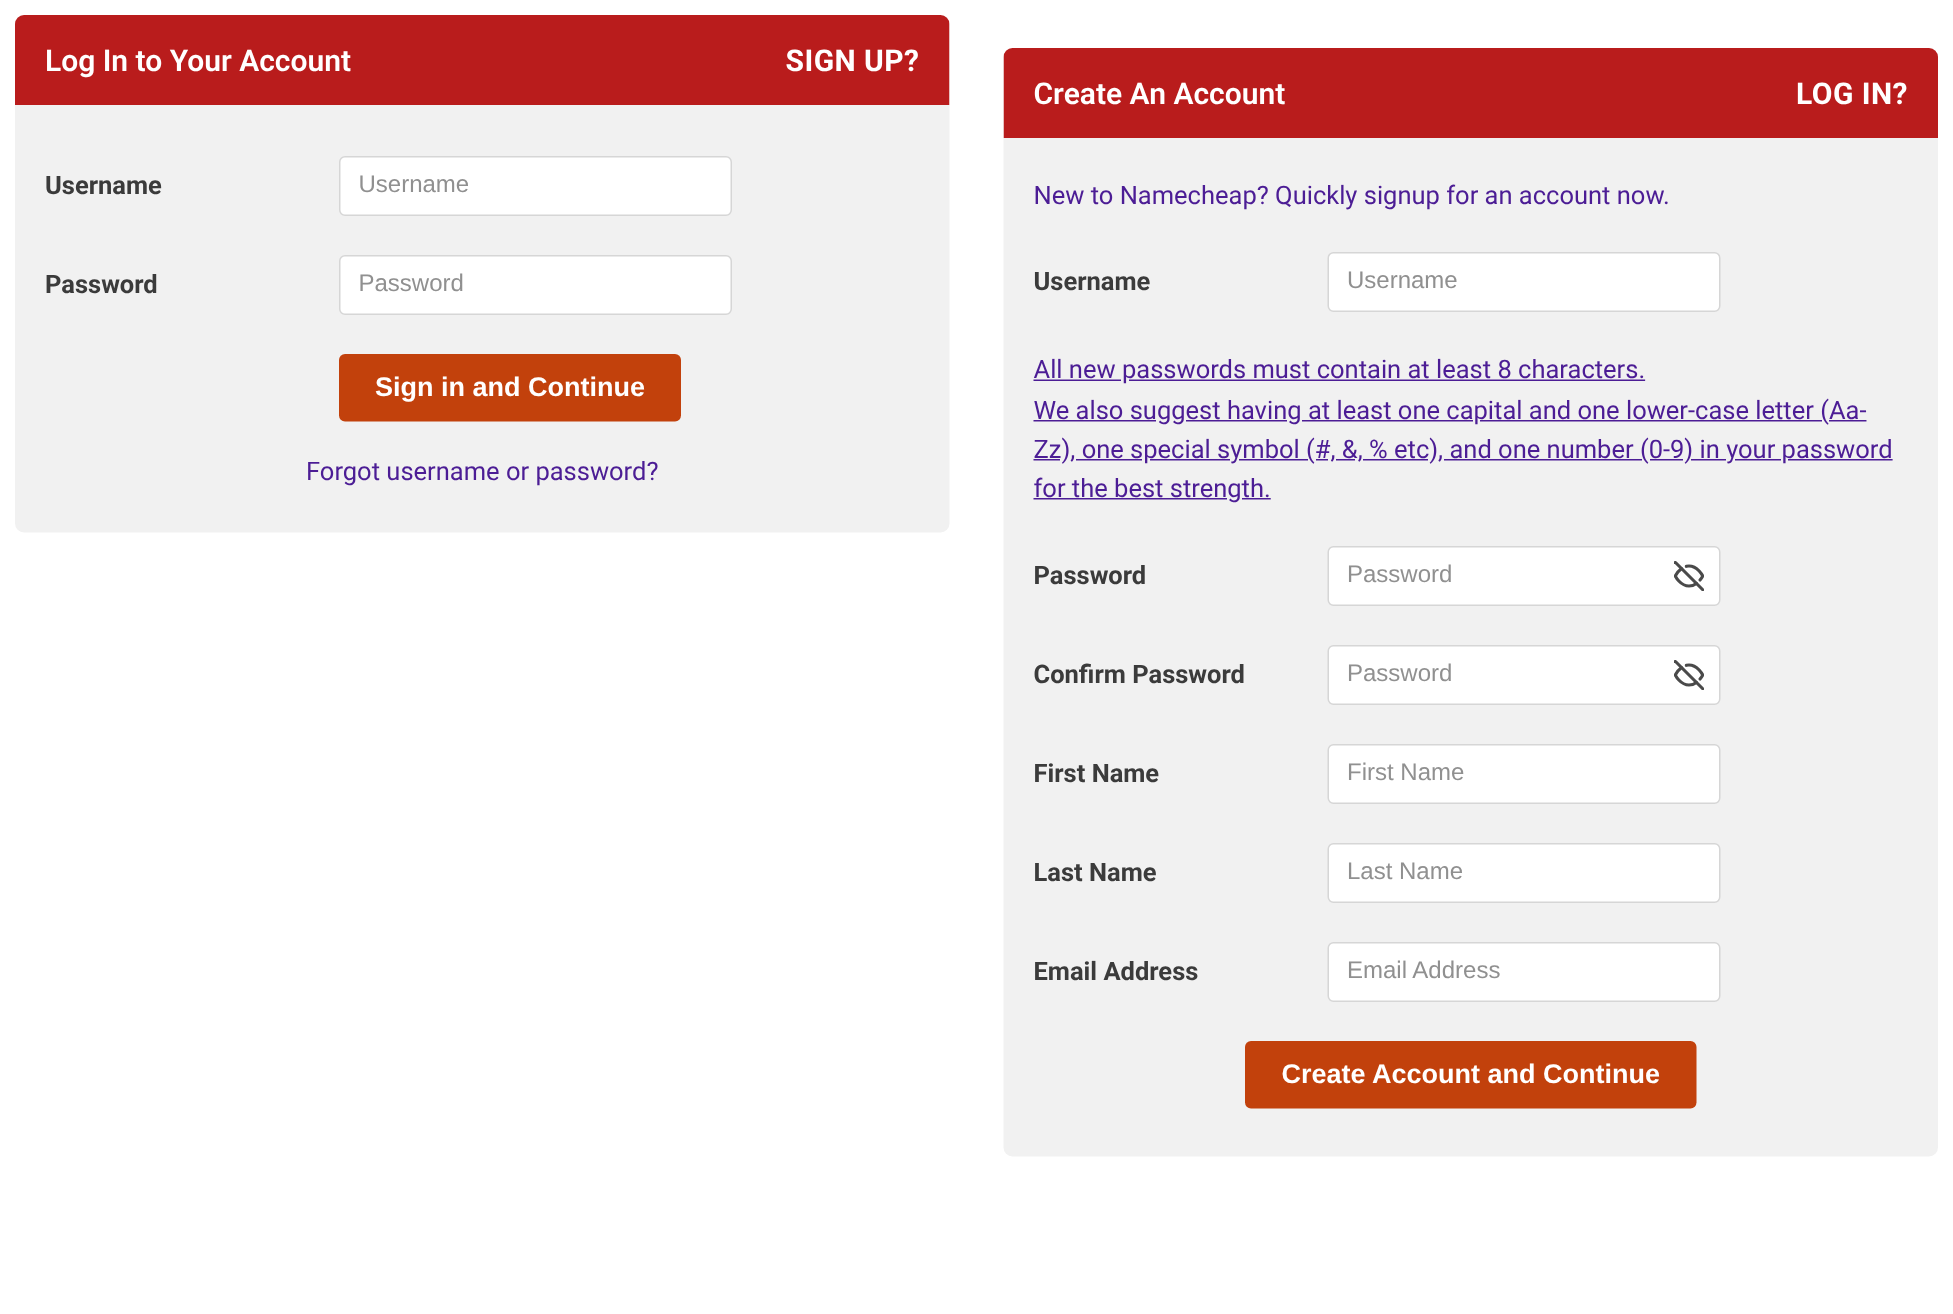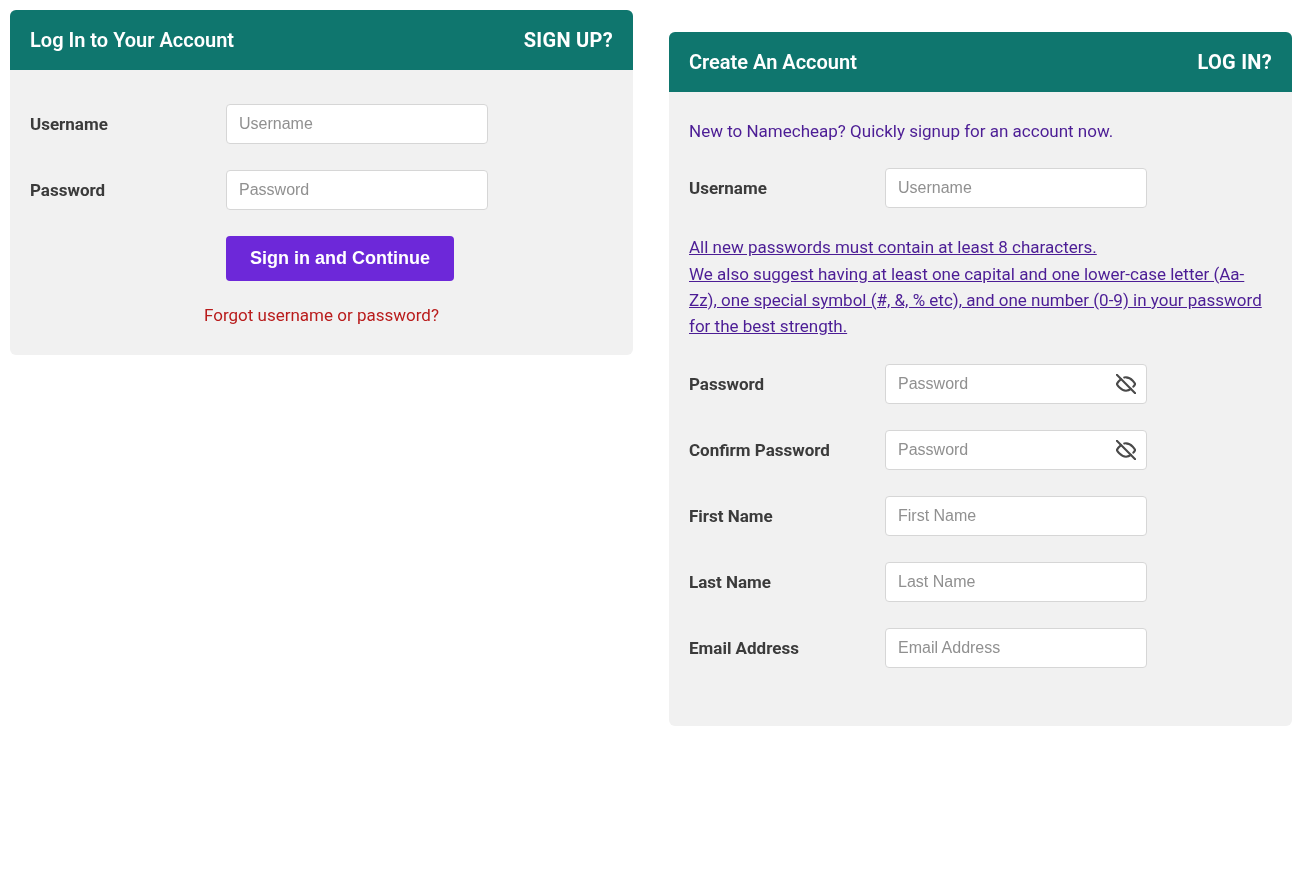--- a/index.html
+++ b/index.html
@@ -16,21 +16,21 @@
   .panel {
     background: #f1f1f1;
     border-radius: 6px;
     overflow: hidden;
     flex: 1;
     min-width: 0;
   }
   .panel-left { max-width: 632px; }
   .panel-right { max-width: 632px; margin-top: 22px; }
   .panel-header {
-    background: #0f766e;
+    background: #b91c1c;
     color: #ffffff;
     display: flex;
     justify-content: space-between;
     align-items: center;
     padding: 18px 20px;
   }
   .panel-title {
     font-size: 20px;
     font-weight: 600;
   }
@@ -81,37 +81,37 @@
     top: 50%;
     transform: translateY(-50%);
     cursor: pointer;
     width: 22px;
     height: 22px;
     display: flex;
     align-items: center;
     justify-content: center;
   }
   .btn-primary {
-    background: #6d28d9;
+    background: #c2410c;
     color: #ffffff;
     border: none;
     border-radius: 4px;
     font-size: 18px;
     font-weight: 700;
     padding: 12px 24px;
     cursor: pointer;
   }
   .btn-row {
     display: flex;
     margin-top: 6px;
   }
   .btn-row-left { padding-left: 196px; }
   .btn-row-center { justify-content: center; }
   .link {
-    color: #b91c1c;
+    color: #4c1d95;
     font-size: 17px;
     text-decoration: none;
     cursor: pointer;
   }
   .link-row {
     text-align: center;
     margin-top: 24px;
   }
   .info-text {
     color: #4c1d95;
@@ -247,17 +247,20 @@
 
       <div class="form-row">
         <div class="form-label">Email Address</div>
         <div class="form-input-wrap">
           <input type="text" class="form-input" placeholder="Email Address" style="">
         </div>
       </div>
 
 
 
+      <div class="btn-row btn-row-center">
+        <button class="btn-primary">Create Account and Continue</button>
+      </div>
 
     </div>
   </div>
 
 </div>
 
 </body></html>

